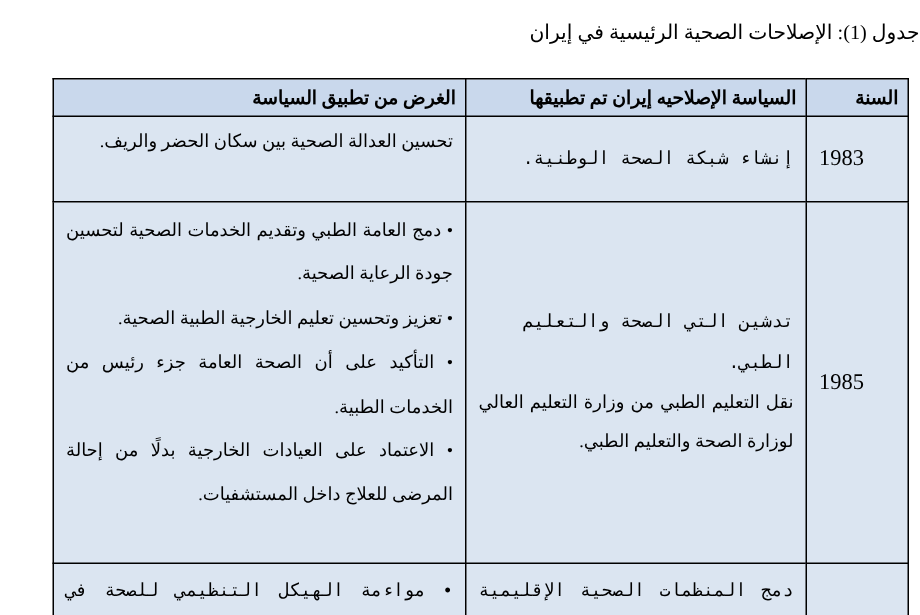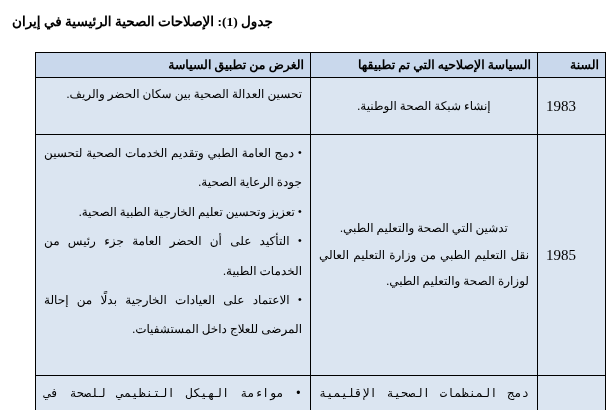--- a/index.html
+++ b/index.html
@@ -3,43 +3,43 @@
 <meta charset="utf-8">
 <style>
   * { box-sizing: border-box; margin: 0; padding: 0; }
   html, body { background: #ffffff; }
   body {
     width: 613px; height: 410px; overflow: hidden; position: relative;
     font-family: "Liberation Serif", "DejaVu Serif", serif;
     color: #000;
   }
   .title {
-    padding-top: 13px; height: 35px; text-align: left;
-    font-weight: bold; font-size: 13.5px; direction: rtl; padding-left: 12px;
+    padding-top: 13px; height: 35px; text-align: right;
+    font-weight: normal; font-size: 13.5px; direction: rtl; padding-left: 12px;
   }
   table.reforms {
     border-collapse: collapse; table-layout: fixed;
     width: 570px; margin-left: 35px; margin-top: 17px;
     direction: rtl; font-size: 12px;
   }
   col.c-year { width: 68px; }
   col.c-policy { width: 227px; }
   col.c-purpose { width: 275px; }
   th, td { border: 1px solid #000; vertical-align: middle; }
   th {
     background: #c9d8ec; font-weight: bold; font-size: 12.5px;
     height: 25px; padding: 2px 6px; text-align: right;
   }
   th.center { }
   td { background: #dbe5f1; padding: 2px 8px; }
   tr.r1 { height: 57px; }
   tr.r2 { height: 241px; }
   tr.r3 { height: 80px; }
   td.year-cell { text-align: left; font-size: 15px; }
-  td.policy-cell p.ra { text-align: center; line-height: 2.2; }
+  td.policy-cell p.ra { text-align: right; line-height: 2.2; font-family: Liberation Mono, monospace; }
   td.policy-cell p.just { text-align: justify; line-height: 2.2; }
   td.purpose-top { vertical-align: top; padding-top: 4px; margin-top: 17px; }
   .just-text { text-align: justify; line-height: 2.15; }
   ul.bullets { list-style: none; line-height: 2.45; text-align: justify; }
   ul.bullets li::before { content: "\2022\00A0"; font-size: 12px; }
   tr.r3 td { vertical-align: top; padding-top: 5px; }
   tr.r3 ul.bullets, tr.r3 p { line-height: 2.2; font-family: Liberation Mono, monospace; }
 </style>
 </head>
 <body>
@@ -48,21 +48,21 @@
 
 <table class="reforms">
   <colgroup>
     <col class="c-year">
       <col class="c-policy">
       <col class="c-purpose">
   </colgroup>
   <thead>
     <tr>
       <th class="center">السنة</th>
-      <th>السياسة الإصلاحيه التي تم تطبيقها</th>
+      <th>السياسة الإصلاحيه إيران تم تطبيقها</th>
       <th>الغرض من تطبيق السياسة</th>
     </tr>
   </thead>
   <tbody>
     <tr class="r1">
       <td class="year-cell">1983</td>
       <td class="policy-cell">
         <p class="ra">إنشاء شبكة الصحة الوطنية.</p>
       </td>
       <td class="purpose-top">
@@ -72,21 +72,21 @@
     <tr class="r2">
       <td class="year-cell">1985</td>
       <td class="policy-cell">
         <p class="ra">تدشين التي الصحة والتعليم الطبي.</p>
         <p class="just">نقل التعليم الطبي من وزارة التعليم العالي لوزارة الصحة والتعليم الطبي.</p>
       </td>
       <td class="purpose-top">
         <ul class="bullets">
           <li>دمج العامة الطبي وتقديم الخدمات الصحية لتحسين جودة الرعاية الصحية.</li>
           <li>تعزيز وتحسين تعليم الخارجية الطبية الصحية.</li>
-          <li>التأكيد على أن الحضر العامة جزء رئيس من الخدمات الطبية.</li>
+          <li>التأكيد على أن الصحة العامة جزء رئيس من الخدمات الطبية.</li>
           <li>الاعتماد على العيادات الخارجية بدلًا من إحالة المرضى للعلاج داخل المستشفيات.</li>
         </ul>
       </td>
     </tr>
     <tr class="r3">
       <td class="year-cell"></td>
       <td class="policy-cell">
         <p class="just">دمج المنظمات الصحية الإقليمية في</p>
       </td>
       <td>

